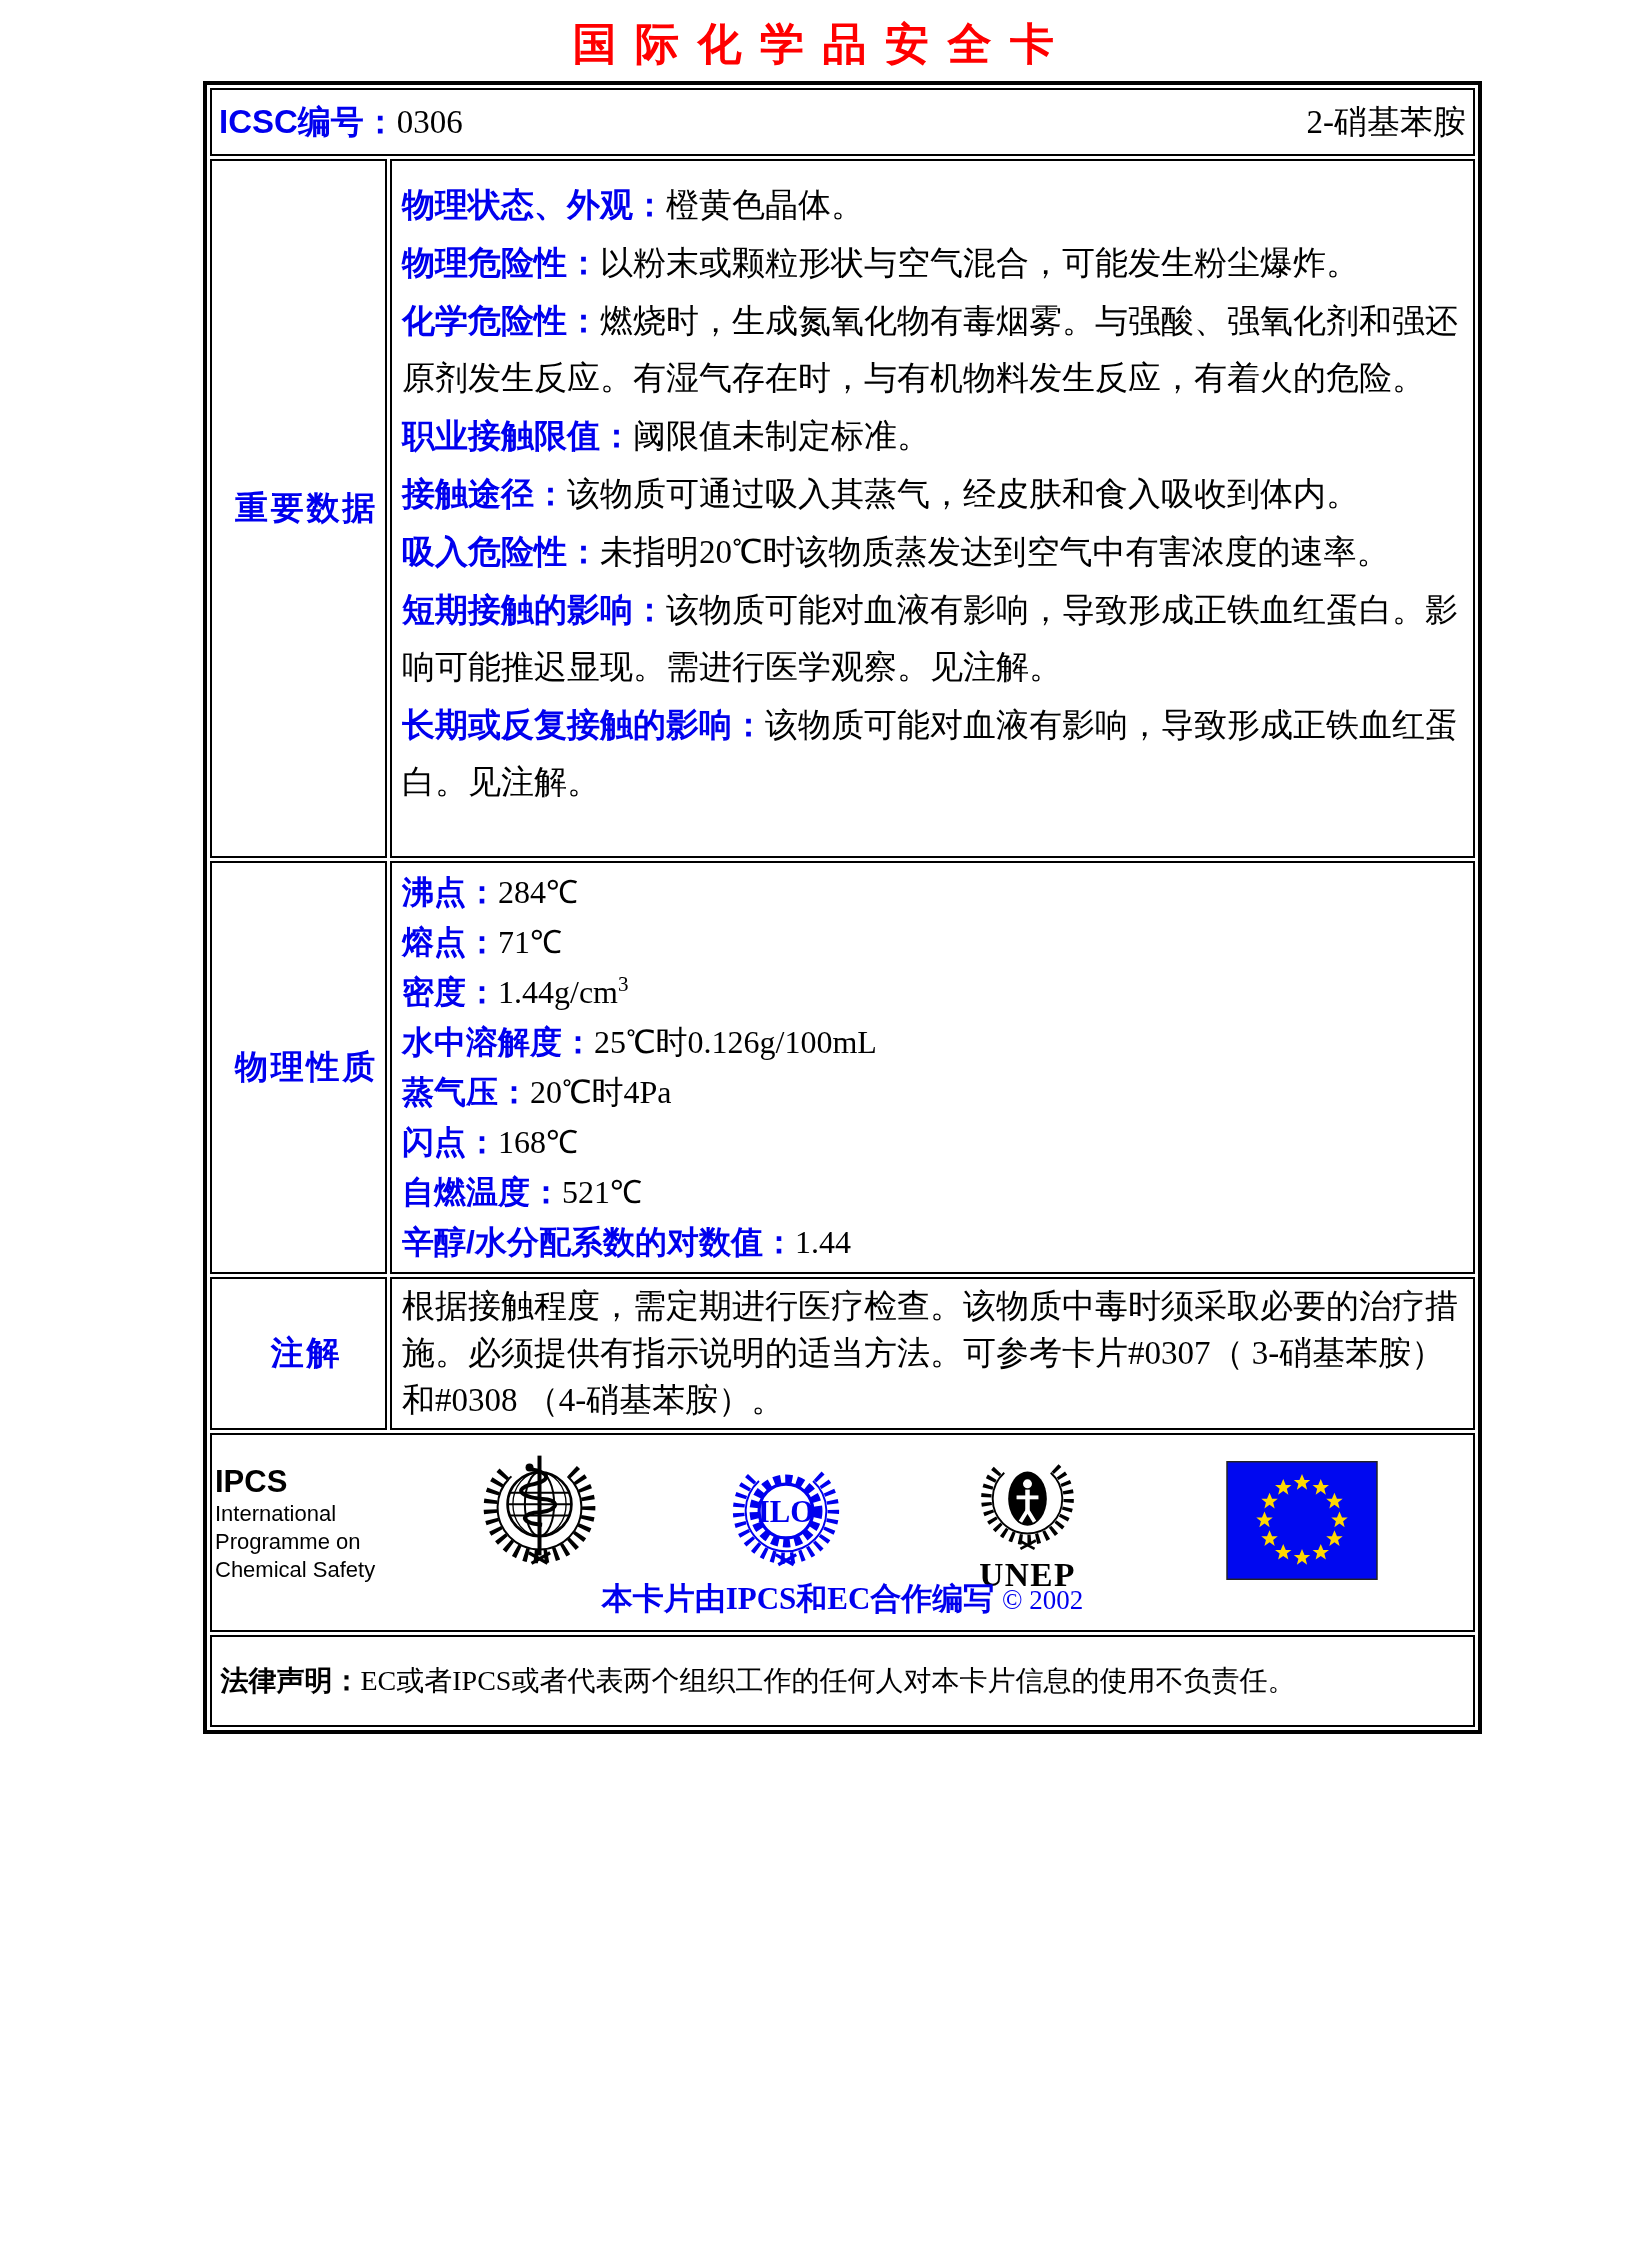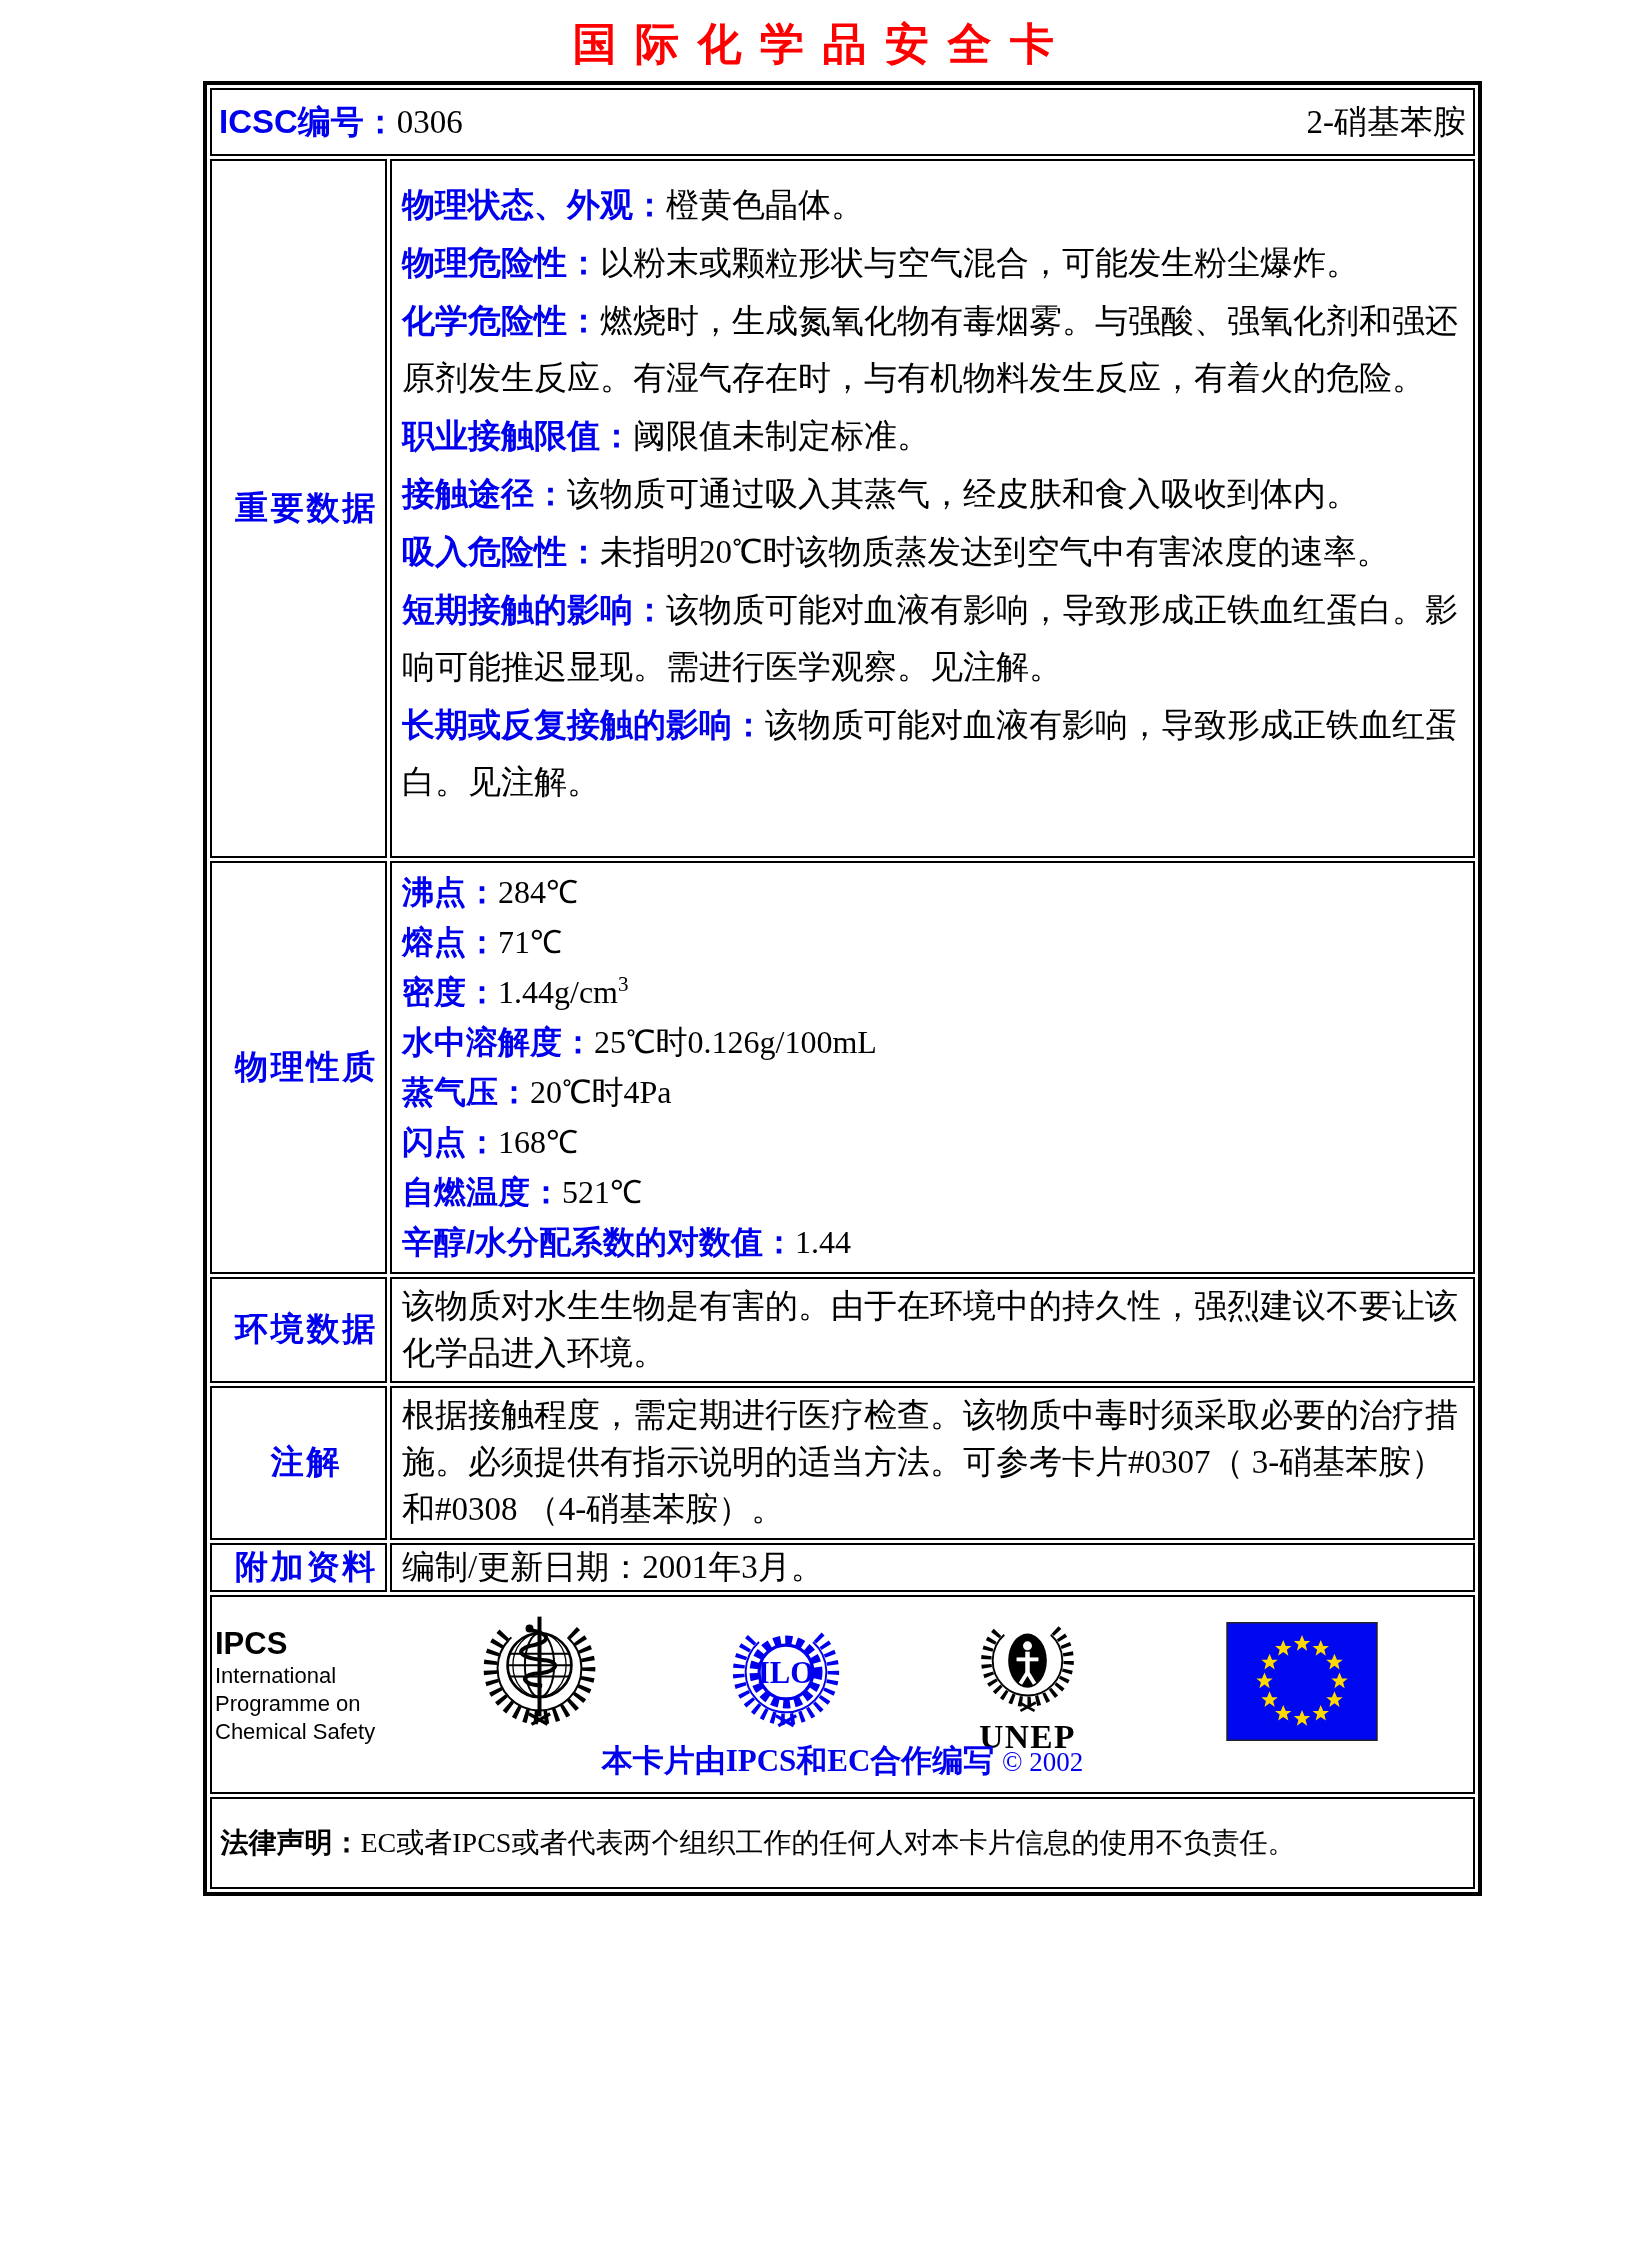--- a/index.html
+++ b/index.html
@@ -140,34 +140,26 @@
       <div class="item"><span class="blue-label">熔点：</span><span>71℃</span></div>
       <div class="item"><span class="blue-label">密度：</span><span>1.44g/cm</span><sup>3</sup></div>
       <div class="item"><span class="blue-label">水中溶解度：</span><span>25℃时0.126g/100mL</span></div>
       <div class="item"><span class="blue-label">蒸气压：</span><span>20℃时4Pa</span></div>
       <div class="item"><span class="blue-label">闪点：</span><span>168℃</span></div>
       <div class="item"><span class="blue-label">自燃温度：</span><span>521℃</span></div>
       <div class="item"><span class="blue-label">辛醇/水分配系数的对数值：</span><span>1.44</span></div>
     </td>
   </tr>
 
-  <tr>
-    <td class="labelcell">环境数据</td>
-    <td class="contentcell env-cell">该物质对水生生物是有害的。由于在环境中的持久性，强烈建议不要让该化学品进入环境。</td>
-  </tr>
 
   <tr>
     <td class="labelcell">注解</td>
     <td class="contentcell notes-cell">根据接触程度，需定期进行医疗检查。该物质中毒时须采取必要的治疗措施。必须提供有指示说明的适当方法。可参考卡片#0307（ 3-硝基苯胺）和#0308 （4-硝基苯胺）。</td>
   </tr>
 
-  <tr>
-    <td class="labelcell">附加资料</td>
-    <td class="contentcell add-cell">编制/更新日期：2001年3月。</td>
-  </tr>
 
   <tr>
     <td colspan="2" class="footercell">
 
       <div class="ipcs-block">
         <div class="ipcs-acronym">IPCS</div>
         <div class="ipcs-line">International</div>
         <div class="ipcs-line">Programme on</div>
         <div class="ipcs-line">Chemical Safety</div>
       </div>

